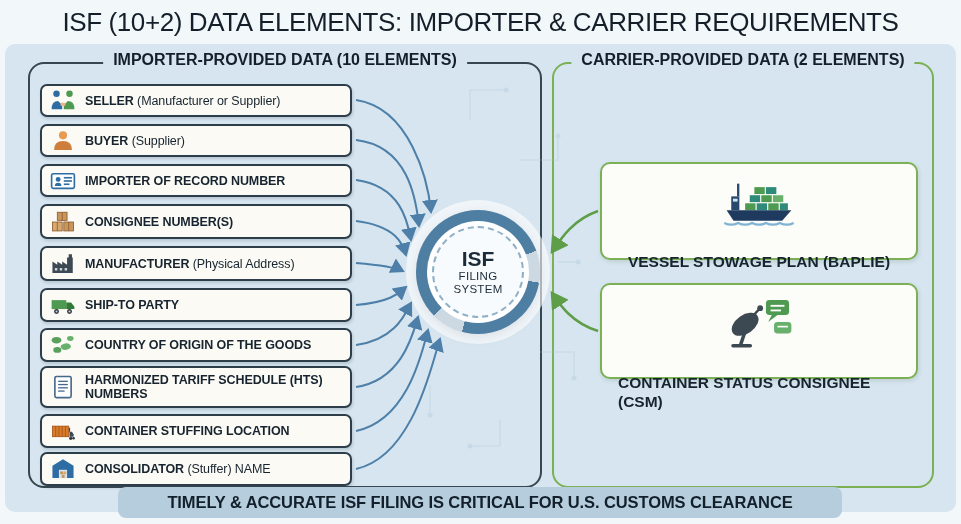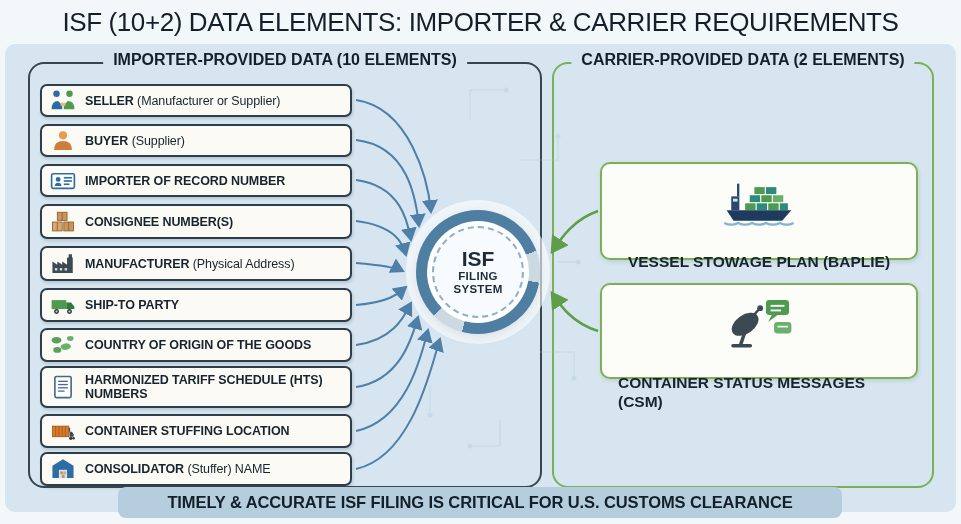--- a/index.html
+++ b/index.html
@@ -40,21 +40,21 @@
 
   .hub { position:absolute; left:416px; top:210px; z-index:3; }
   .hub-ring { width:124px; height:124px; border-radius:50%;
     background:conic-gradient(from -30deg,#4f7ea3 0 100deg,#ccd9e2 100deg 130deg,#4f7ea3 130deg 225deg,#ccd9e2 225deg 255deg,#4f7ea3 255deg 360deg);
     display:flex; align-items:center; justify-content:center;
     box-shadow:0 0 0 10px rgba(255,255,255,.6), 0 3px 10px rgba(20,40,60,.25); }
   .hub-inner { width:92px; height:92px; border-radius:50%; background:#f8fbfd;
     border:2px dashed #8fb0c6; box-shadow:0 0 0 5px #ffffff;
     display:flex; flex-direction:column; align-items:center; justify-content:center; color:#1c2b39; }
   .hub-line1 { font-size:21px; font-weight:800; line-height:1.05; }
-  .hub-line2, .hub-line3 { font-size:11.5px; font-weight:700; line-height:1.15; letter-spacing:.3px; }
+  .hub-line2, .hub-line3 { font-size:11.5px; font-weight:400; line-height:1.15; letter-spacing:.3px; }
 
   .arrows-layer { position:absolute; left:0; top:0; width:961px; height:524px;
     z-index:4; pointer-events:none; }
 
   .banner { position:absolute; left:118px; top:487px; width:724px; height:31px;
     background:#b5cddc; border-radius:8px; display:flex; align-items:center; justify-content:center;
     font-size:16.5px; font-weight:800; color:#13202c; z-index:6; letter-spacing:-0.1px; }
 </style>
 </head>
 <body>
@@ -286,18 +286,18 @@
           <line x1="20" y1="32" x2="16" y2="44" stroke="#3c4852" stroke-width="3"></line>
           <rect x="8" y="43" width="18" height="3" rx="1.5" fill="#3c4852"></rect>
           <rect x="38" y="5" width="20" height="13" rx="3" fill="#4e9a51"></rect>
           <path d="M43 18 l-3 6 l8 -6 z" fill="#4e9a51"></path>
           <line x1="42" y1="10" x2="54" y2="10" stroke="#ffffff" stroke-width="1.6"></line>
           <line x1="42" y1="14" x2="51" y2="14" stroke="#ffffff" stroke-width="1.6"></line>
           <rect x="45" y="24" width="15" height="10" rx="3" fill="#6ab06d"></rect>
           <line x1="48" y1="28" x2="57" y2="28" stroke="#ffffff" stroke-width="1.4"></line>
         </svg>
     </span>
-    <span class="car-label">CONTAINER STATUS MESSAGES (CSM)</span>
+    <span class="car-label">CONTAINER STATUS CONSIGNEE (CSM)</span>
   </div>
 
   <div class="banner">TIMELY &amp; ACCURATE ISF FILING IS CRITICAL FOR U.S. CUSTOMS CLEARANCE</div>
 
 </div>
 
 </body></html>

